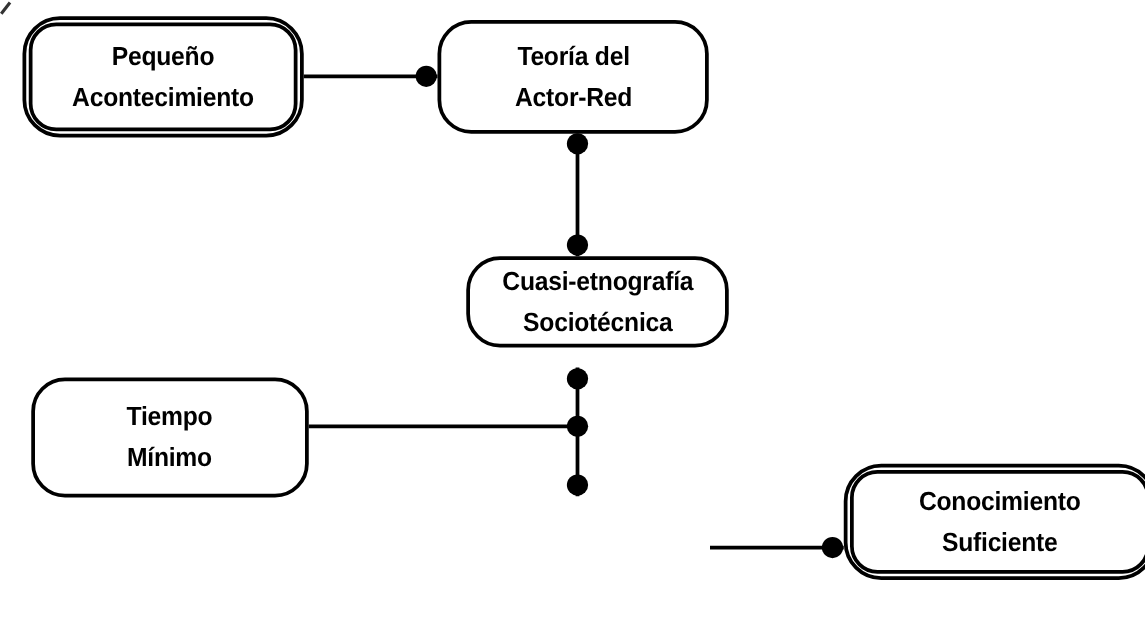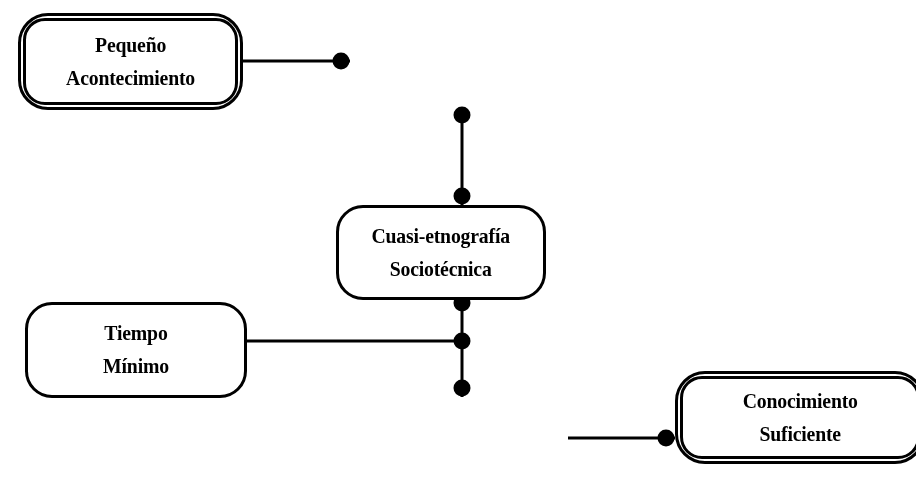--- a/index.html
+++ b/index.html
@@ -5,23 +5,22 @@
   html, body {
     margin: 0;
     padding: 0;
     background: #ffffff;
   }
   .stage {
     position: relative;
     width: 916px;
     height: 499px;
     background: #ffffff;
-    font-family: Liberation Serif, serif;
+    font-family: Liberation Sans, sans-serif;
     overflow: hidden;
-    border-radius: 28px;
   }
   .connector-layer {
     position: absolute;
     left: 0;
     top: 0;
     width: 916px;
     height: 499px;
   }
   .node {
     position: absolute;
@@ -51,21 +50,21 @@
     line-height: 33px;
     letter-spacing: -0.2px;
     color: #000000;
     transform: scaleX(0.94);
     transform-origin: center;
     white-space: nowrap;
   }
   
   #node-pequeno        { left: 18px;  top: 13px;  width: 225px; height: 97px; }
   #node-teoria         { left: 350px; top: 16px;  width: 217px; height: 91px; }
-  #node-cuasi          { left: 336px; top: 205px; width: 210px; height: 95px; }
+  #node-cuasi          { left: 373px; top: 205px; width: 210px; height: 73px; }
   #node-tiempo         { left: 25px;  top: 302px; width: 222px; height: 96px; }
   #node-descripcion    { left: 352px; top: 397px; width: 216px; height: 86px; }
   #node-conocimiento   { left: 675px; top: 371px; width: 250px; height: 93px; }
 </style>
 </head>
 <body>
 
 <div class="stage">
 
   <svg class="connector-layer" viewBox="0 0 916 499" xmlns="http://www.w3.org/2000/svg">
@@ -88,20 +87,26 @@
   </svg>
 
   <div class="node double" id="node-pequeno">
     <div class="inner-border"></div>
     <div class="label">
       <div>Pequeño</div>
       <div>Acontecimiento</div>
     </div>
   </div>
 
+  <div class="node" id="node-teoria">
+    <div class="label">
+      <div>Teoría del</div>
+      <div>Actor-Red</div>
+    </div>
+  </div>
 
   <div class="node" id="node-cuasi">
     <div class="label">
       <div>Cuasi-etnografía</div>
       <div>Sociotécnica</div>
     </div>
   </div>
 
   <div class="node" id="node-tiempo">
     <div class="label">

